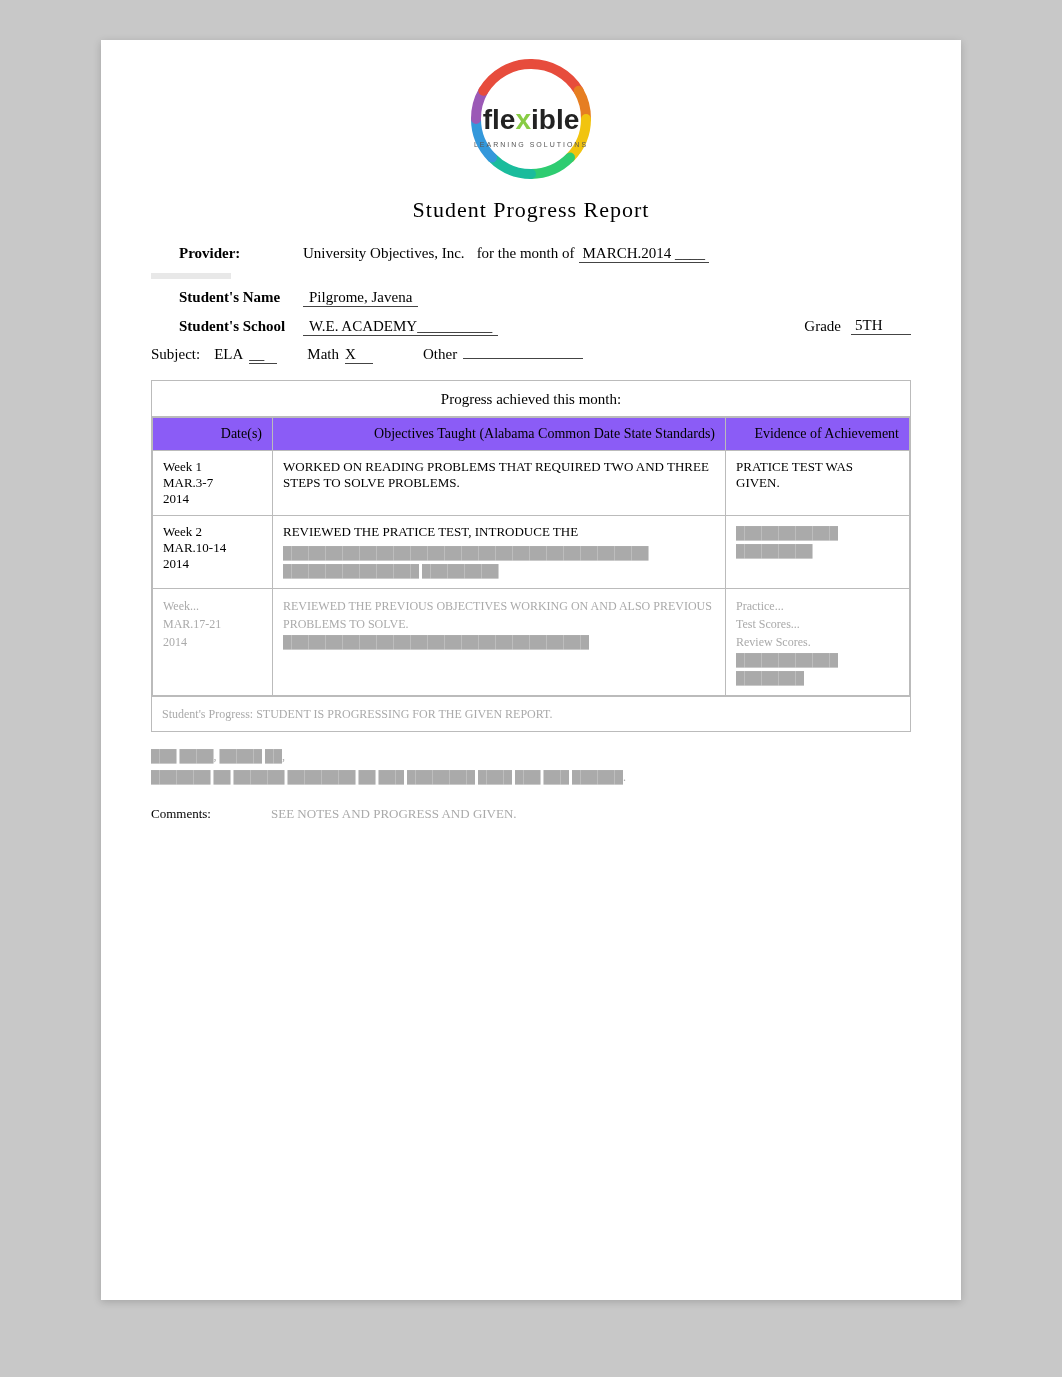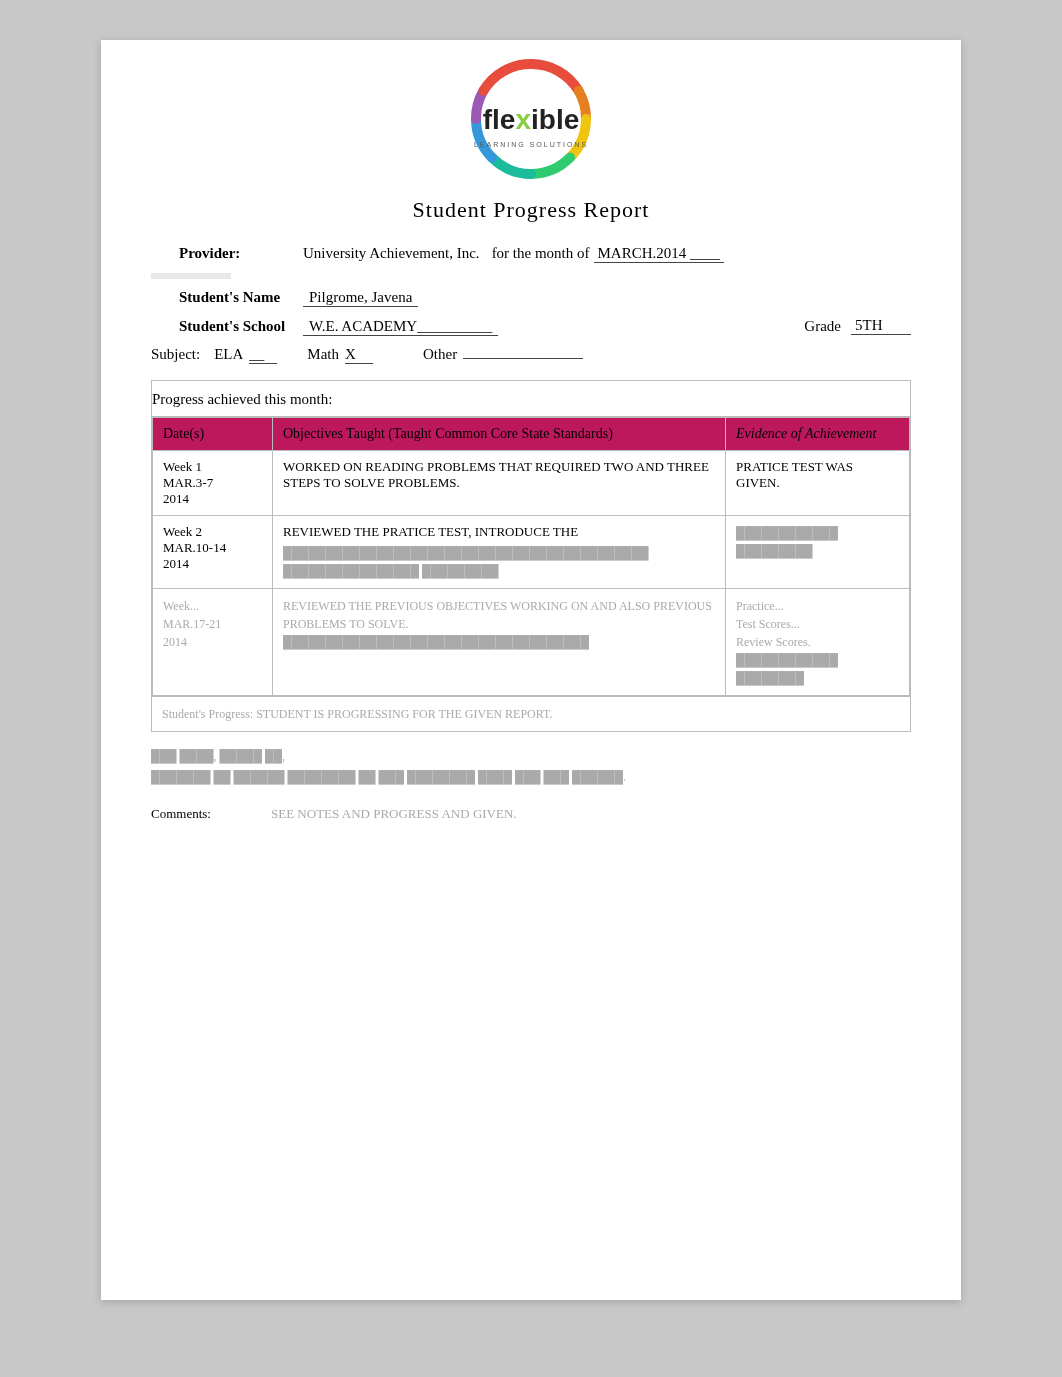--- a/index.html
+++ b/index.html
@@ -93,43 +93,44 @@
       margin-left: 6px;
     }
 
     
     .progress-box {
       border: 1px solid #bbb;
       margin-top: 16px;
       padding: 0;
     }
     .progress-title {
+      text-align: center;
       font-size: 15px;
       padding: 10px 0 8px 0;
       border-bottom: 1px solid #bbb;
     }
     .progress-table {
       width: 100%;
       border-collapse: collapse;
       font-size: 14px;
     }
     .progress-table th, .progress-table td {
       border: 1px solid #bbb;
       padding: 8px 10px;
       vertical-align: top;
     }
     .progress-table th {
       font-weight: normal;
-      text-align: left;
-      background: #be185d;
+      text-align: right;
+      background: #8b5cf6;
       font-size: 14px;
     }
     .col-date { width: 120px; }
     .col-obj { width: auto; }
-    .col-evid { width: 184px; font-style: italic; }
+    .col-evid { width: 184px; }
     .blurred-text {
       color: #aaa;
       font-size: 12px;
       line-height: 1.5;
     }
 
     
     .below-table {
       margin-top: 14px;
       font-size: 13px;
@@ -207,21 +208,21 @@
       </text>
 
       <text x="105" y="90" text-anchor="middle" font-size="7" font-family="Arial, sans-serif" fill="#555" letter-spacing="2">LEARNING SOLUTIONS</text>
     </svg>
   </div>
 
   <div class="report-title">Student Progress Report</div>
 
   <div class="info-row">
     <span class="info-label">Provider:</span>
-    <span class="provider-value">University Achievement, Inc.</span>
+    <span class="provider-value">University Objectives, Inc.</span>
     <span style="margin-left: 12px;">for the month of</span>
     <span class="month-value">MARCH.2014 ____</span>
   </div>
 
   <div style="height:6px; background:#e8e8e8; margin-bottom:10px; width:80px;"></div>
 
   <div class="info-row">
     <span class="info-label">Student's Name</span>
     <span class="name-value">Pilgrome, Javena</span>
   </div>
@@ -251,21 +252,21 @@
       <span class="other-line"></span>
     </div>
   </div>
 
   <div class="progress-box">
     <div class="progress-title">Progress achieved this month:</div>
     <table class="progress-table">
       <thead>
         <tr>
           <th class="col-date">Date(s)</th>
-          <th class="col-obj">Objectives Taught (Taught Common Core State Standards)</th>
+          <th class="col-obj">Objectives Taught (Alabama Common Date State Standards)</th>
           <th class="col-evid">Evidence of Achievement</th>
         </tr>
       </thead>
       <tbody>
 
         <tr>
           <td style="white-space:pre-line; font-size:13px;">Week 1
 MAR.3-7
 2014</td>
           <td style="font-size:13px;">WORKED ON READING PROBLEMS THAT REQUIRED TWO AND THREE STEPS TO SOLVE PROBLEMS.</td>

